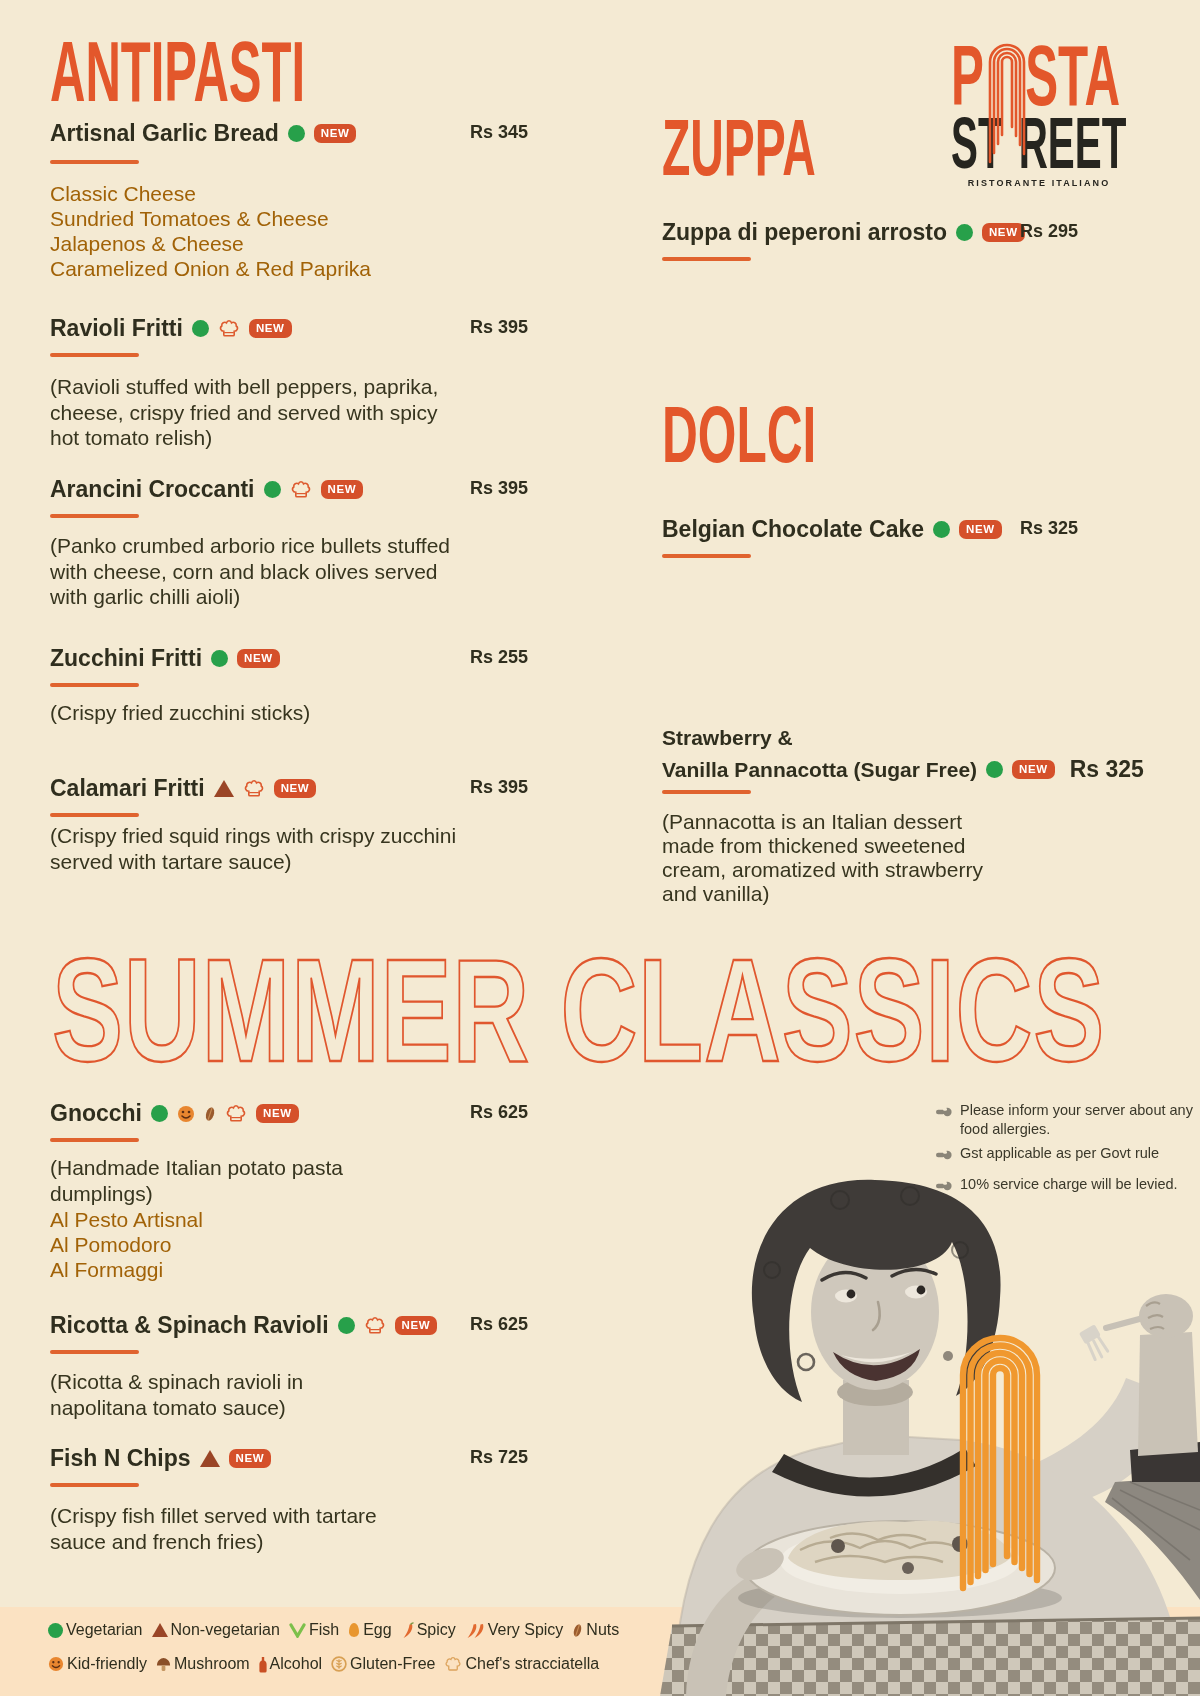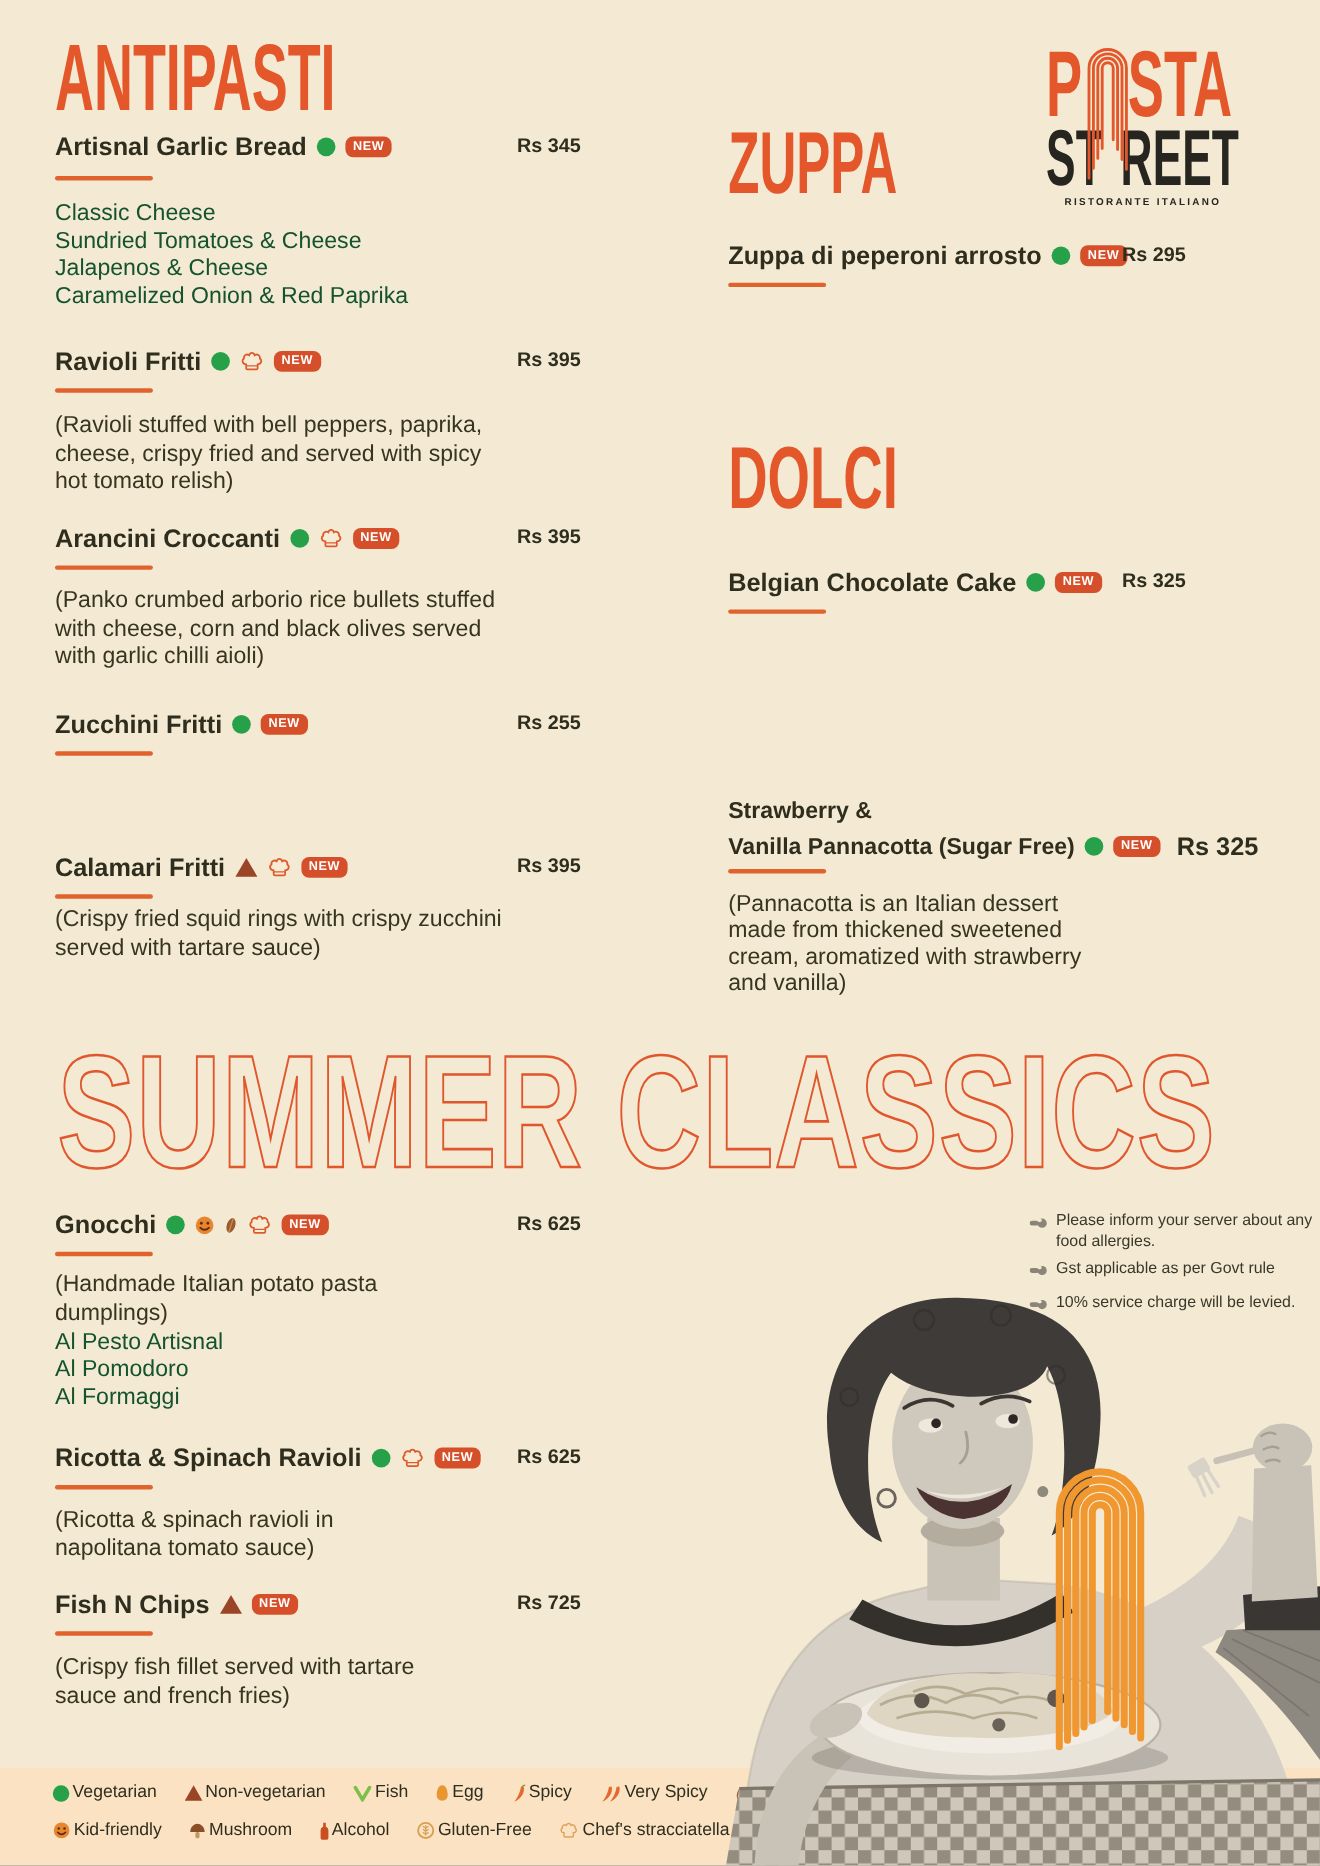--- a/index.html
+++ b/index.html
@@ -9,31 +9,31 @@
             transform-origin:left top;letter-spacing:0;}
   .outline-head{position:absolute;font-weight:800;line-height:1;white-space:nowrap;color:transparent;
             -webkit-text-stroke:2.3px #E0572E;transform-origin:left top;}
   .item-row{position:absolute;display:flex;align-items:center;gap:9px;white-space:nowrap;}
   .item-name{font-weight:700;font-size:23px;color:#2F2E1E;}
   .item-name.small{font-size:21px;}
   .price{position:absolute;font-weight:700;font-size:18px;color:#2F2E1E;white-space:nowrap;}
   .price-inline{font-weight:700;font-size:23px;color:#2F2E1E;margin-left:6px;}
   .rule{position:absolute;width:89px;height:4px;background:#E0632E;border-radius:2px;}
   .desc{position:absolute;font-size:21px;line-height:25.5px;color:#37351F;}
-  .vline{position:absolute;font-size:21px;line-height:25px;color:#14532d;white-space:nowrap;}
+  .vline{position:absolute;font-size:21px;line-height:25px;color:#a16207;white-space:nowrap;}
   .badge-new{display:inline-flex;align-items:center;background:#D5502A;color:#FFFFFF;font-size:11.5px;
              font-weight:700;letter-spacing:.6px;padding:3.5px 7px;border-radius:7px;line-height:1;}
   .dot-veg{width:17px;height:17px;border-radius:50%;background:#27A04A;display:inline-block;flex:none;}
   .tri-nonveg{width:0;height:0;border-left:10px solid transparent;border-right:10px solid transparent;
               border-bottom:17px solid #9A4526;display:inline-block;flex:none;}
   .icon{display:inline-flex;align-items:center;flex:none;}
   .note{position:absolute;font-size:14.5px;line-height:19px;color:#3A382A;width:262px;}
   .note-ic{position:absolute;width:16px;height:12px;}
   .legend-band{position:absolute;left:0;top:1607px;width:1200px;height:89px;background:#FBE2C2;z-index:1;}
-  .legend-row{position:absolute;display:flex;align-items:center;gap:25px;font-size:16px;
+  .legend-row{position:absolute;display:flex;align-items:center;gap:9px;font-size:16px;
               color:#2F2E1E;white-space:nowrap;}
   .legend-item{display:flex;align-items:center;gap:3px;}
   .photo{position:absolute;left:660px;top:1130px;width:540px;height:566px;z-index:2;}
   .notes-layer{position:absolute;z-index:3;}
   .logo-svg{position:absolute;left:951px;top:36px;width:176px;height:154px;}
 </style>
 </head>
 <body>
 
 <div class="page">
@@ -99,20 +99,21 @@
   <div class="rule" style="left:50px;top:514px"></div>
   <div class="desc" style="left:50px;top:533px;width:400px">(Panko crumbed arborio rice bullets stuffed with cheese, corn and black olives served with garlic chilli aioli)</div>
 
   <div class="item-row" style="left:50px;top:645px">
     <span class="item-name">Zucchini Fritti</span>
     <span class="dot-veg"></span>
     <span class="badge-new">NEW</span>
   </div>
   <div class="price" style="left:470px;top:647px">Rs 255</div>
   <div class="rule" style="left:50px;top:683px"></div>
+  <div class="desc" style="left:50px;top:700px;width:420px">(Crispy fried zucchini sticks)</div>
 
   <div class="item-row" style="left:50px;top:775px">
     <span class="item-name">Calamari Fritti</span>
     <span class="tri-nonveg"></span>
     <span class="icon">
       <svg width="22" height="19" viewBox="0 0 22 19">
           <path d="M5.8 12.2 C2.6 12.2 1.4 8.6 3.8 7 C3.2 4.2 6.4 2.3 8.5 3.9 C9.3 1.1 12.7 1.1 13.5 3.9 C15.6 2.3 18.8 4.2 18.2 7 C20.6 8.6 19.4 12.2 16.2 12.2 L16.2 15.7 Q16.2 16.8 15.1 16.8 L6.9 16.8 Q5.8 16.8 5.8 15.7 Z" fill="#F6ECD4" stroke="#DD5A2E" stroke-width="1.6"></path>
           <path d="M6.2 13.6 L15.8 13.6" stroke="#DD5A2E" stroke-width="1.2"></path>
         </svg>
     </span>

